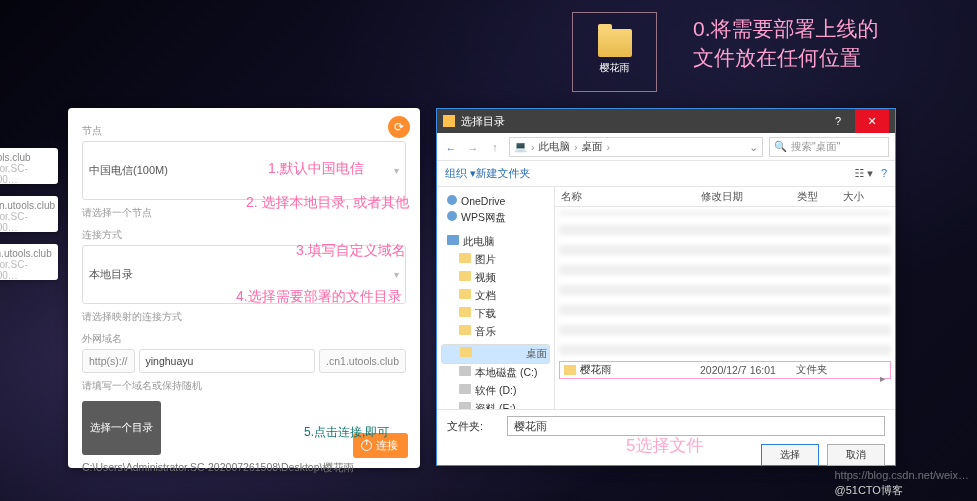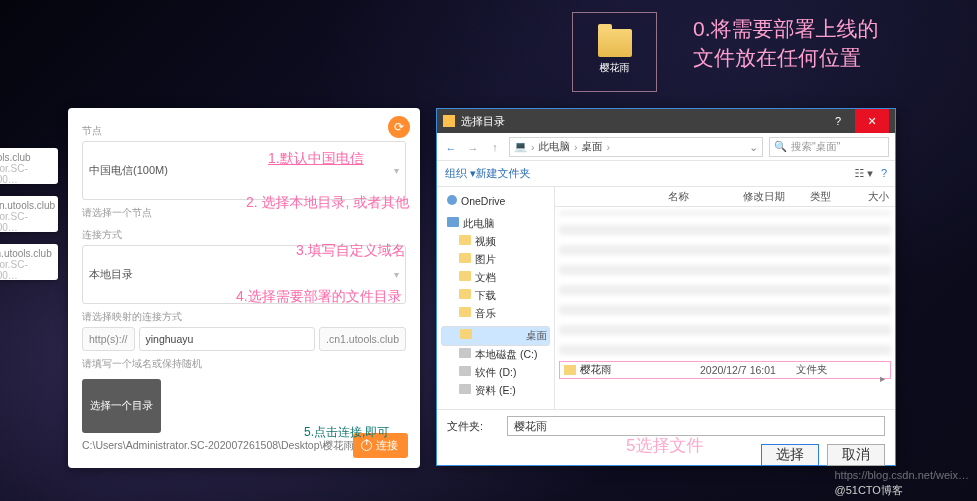--- a/index.html
+++ b/index.html
@@ -25,21 +25,21 @@
   .panel .close { position:absolute; right:10px; top:8px; width:22px; height:22px; border-radius:50%; background:#ff8c2e; color:#fff; display:flex; align-items:center; justify-content:center; font-size:12px;}
   .field-lbl { color:#999; font-size:10px; margin-top:6px;}
   .sel { border:1px solid #ddd; border-radius:3px; padding:21px 6px; margin-top:3px; display:flex; align-items:center; justify-content:space-between; color:#555;}
   .chev { color:#bbb; font-size:10px;}
   .domain-row { display:flex; gap:4px; margin-top:3px;}
   .domain-row .seg { border:1px solid #ddd; border-radius:3px; padding:5px 6px; color:#888; font-size:10.5px;}
   .seg.fixed { background:#fafafa; }
   .btn-dark { display:inline-block; background:#5b5b5b; color:#fff; font-size:10.5px; padding:20px 8px; border-radius:3px; margin-top:8px;}
   .path { color:#777; font-size:10.5px; margin-top:6px;}
   .ann { color:#ff6aa9; position:absolute; font-size:14px;}
-  .a1 { left:200px; top:42px;text-decoration:underline;}
+  .a1 { left:200px; top:52px;}
   .a2 { left:178px; top:86px;}
   .a3 { left:228px; top:134px;}
   .a4 { left:168px; top:180px;}
   .a5 { position:absolute; left:304px; top:424px; color:#0f766e; font-size:12px;}
   .connectbtn { position:absolute; right:12px; bottom:10px; background:#ff8c2e; color:#fff; font-size:11px; padding:5px 10px 5px 8px; border-radius:3px; display:flex; align-items:center; gap:4px;}
   .pwr { width:11px; height:11px; border:1.5px solid #fff; border-radius:50%; position:relative;}
   .pwr::after{content:"";position:absolute;left:50%;top:-2px;width:1.5px;height:6px;background:#fff;transform:translateX(-50%);}
 
   
   .dlg { position:absolute; left:436px; top:108px; width:460px; height:358px; background:#fff; border:1px solid #3a8de0; box-shadow:0 2px 12px rgba(0,0,0,0.4); font-size:11px; color:#333;}
@@ -59,37 +59,37 @@
   .body { display:flex; height:222px;}
   .tree { width:118px; border-right:1px solid #e5e5e5; padding:6px 4px; font-size:10.5px; color:#333; overflow:hidden;}
   .tree .item{ display:flex; align-items:flex-start; gap:4px; padding:2px 2px 2px 6px; white-space:nowrap;}
   .tree .item.sub{ padding-left:18px;}
   .tree .item.sel{ background:#cde6ff;}
   .ticon{ width:12px; height:10px; background:#f7d477; display:inline-block; border-radius:1px;}
   .ticon.hd{ background:#c8c8c8;}
   .ticon.pc{ background:#6aa0d8;}
   .ticon.cl{ background:#6aa0d8; border-radius:50%; width:10px; height:10px;}
   .list { flex:1; position:relative;}
-  .hdr { display:flex; font-size:10.5px; color:#555; border-bottom:1px solid #e5e5e5; height:20px; align-items:center;text-align:right;}
+  .hdr { display:flex; font-size:10.5px; color:#555; border-bottom:1px solid #e5e5e5; height:20px; align-items:center;}
   .hc{ padding:0 6px;}
   .hc.n{ width:140px;} .hc.d{ width:96px;} .hc.t{ width:46px;} .hc.s{ flex:1;}
   .rows { position:relative; height:180px; overflow:hidden;}
   .blur { position:absolute; inset:4px 4px 32px 4px; background:
       repeating-linear-gradient(0deg,#eee 0 10px,#fff 10px 20px);
       filter:blur(2px); opacity:0.9;}
   .rowsel { position:absolute; left:4px; bottom:8px; right:4px; height:18px; border:1px solid #ff9fcf; display:flex; align-items:center; font-size:10.5px;}
   .rowsel .ic{ width:12px; height:10px; background:#f7d477; margin:0 4px;}
   .rowsel .nm{ width:120px;} .rowsel .dt{ width:96px; color:#555;} .rowsel .tp{ color:#555;}
   .rowsel .scr { position:absolute; right:0; bottom:-4px; width:10px; height:10px; color:#888;}
   .footer { border-top:1px solid #e5e5e5; padding:6px 10px; display:flex; flex-direction:column; gap:8px;}
   .frow { display:flex; align-items:center; gap:24px;}
   .frow label{ font-size:11px; color:#333;}
   .fname { flex:1; height:20px; border:1px solid #b5b5b5; padding:0 6px; font-size:11px; display:flex; align-items:center;}
   .btns { display:flex; gap:8px; justify-content:flex-end;}
-  .wbtn { min-width:58px; height:22px; border:1px solid #adadad; background:#f5f5f5; font-size:14px; display:flex; align-items:center; justify-content:center;}
+  .wbtn { min-width:58px; height:22px; border:1px solid #adadad; background:#f5f5f5; font-size:10px; display:flex; align-items:center; justify-content:center;}
   .wbtn.primary{ border:1.5px solid #2b7de0;}
   .a5b { position:absolute; left:626px; top:434px; color:rgba(255,106,169,0.6); font-size:17px;}
 
   .wm { position:absolute; right:8px; bottom:4px; color:#cfcfcf; font-size:11px; text-align:left; line-height:1.3;}
   .wm .top{ opacity:0.5;}
 </style>
 </head>
 <body>
 
 <div class="bg"></div>
@@ -127,20 +127,21 @@
   <div class="field-lbl">请选择一个节点</div>
 
   <div class="field-lbl" style="margin-top:8px">连接方式</div>
   <div class="sel">
     <span>本地目录</span>
       <span class="chev">▾</span>
   </div>
   <span class="ann a2">2. 选择本地目录, 或者其他</span>
   <div class="field-lbl">请选择映射的连接方式</div>
 
+  <div class="field-lbl" style="margin-top:8px">外网域名</div>
   <div class="domain-row">
     <div class="seg fixed">http(s)://</div>
     <div class="seg" style="flex:1;color:#444">yinghuayu</div>
     <div class="seg fixed">.cn1.utools.club</div>
   </div>
   <span class="ann a3">3.填写自定义域名</span>
   <div class="field-lbl">请填写一个域名或保持随机</div>
 
   <span class="btn-dark">选择一个目录</span>
   <span class="ann a4">4.选择需要部署的文件目录</span>
@@ -194,31 +195,35 @@
       <span style="color:#2b7de0">?</span>
     </div>
   </div>
 
   <div class="body">
     <div class="tree">
       <div class="item">
           <span class="ticon cl"></span>
           <span>OneDrive</span>
         </div>
+      <div class="item">
+          <span class="ticon cl"></span>
+          <span>WPS网盘</span>
+        </div>
       <div class="item" style="margin-top:6px">
           <span class="ticon pc"></span>
           <span>此电脑</span>
         </div>
       <div class="item sub">
           <span class="ticon"></span>
+          <span>图片</span>
+        </div>
+      <div class="item sub">
+          <span class="ticon"></span>
           <span>视频</span>
-        </div>
-      <div class="item sub">
-          <span class="ticon"></span>
-          <span>图片</span>
         </div>
       <div class="item sub">
           <span class="ticon"></span>
           <span>文档</span>
         </div>
       <div class="item sub">
           <span class="ticon"></span>
           <span>下载</span>
         </div>
       <div class="item sub">

